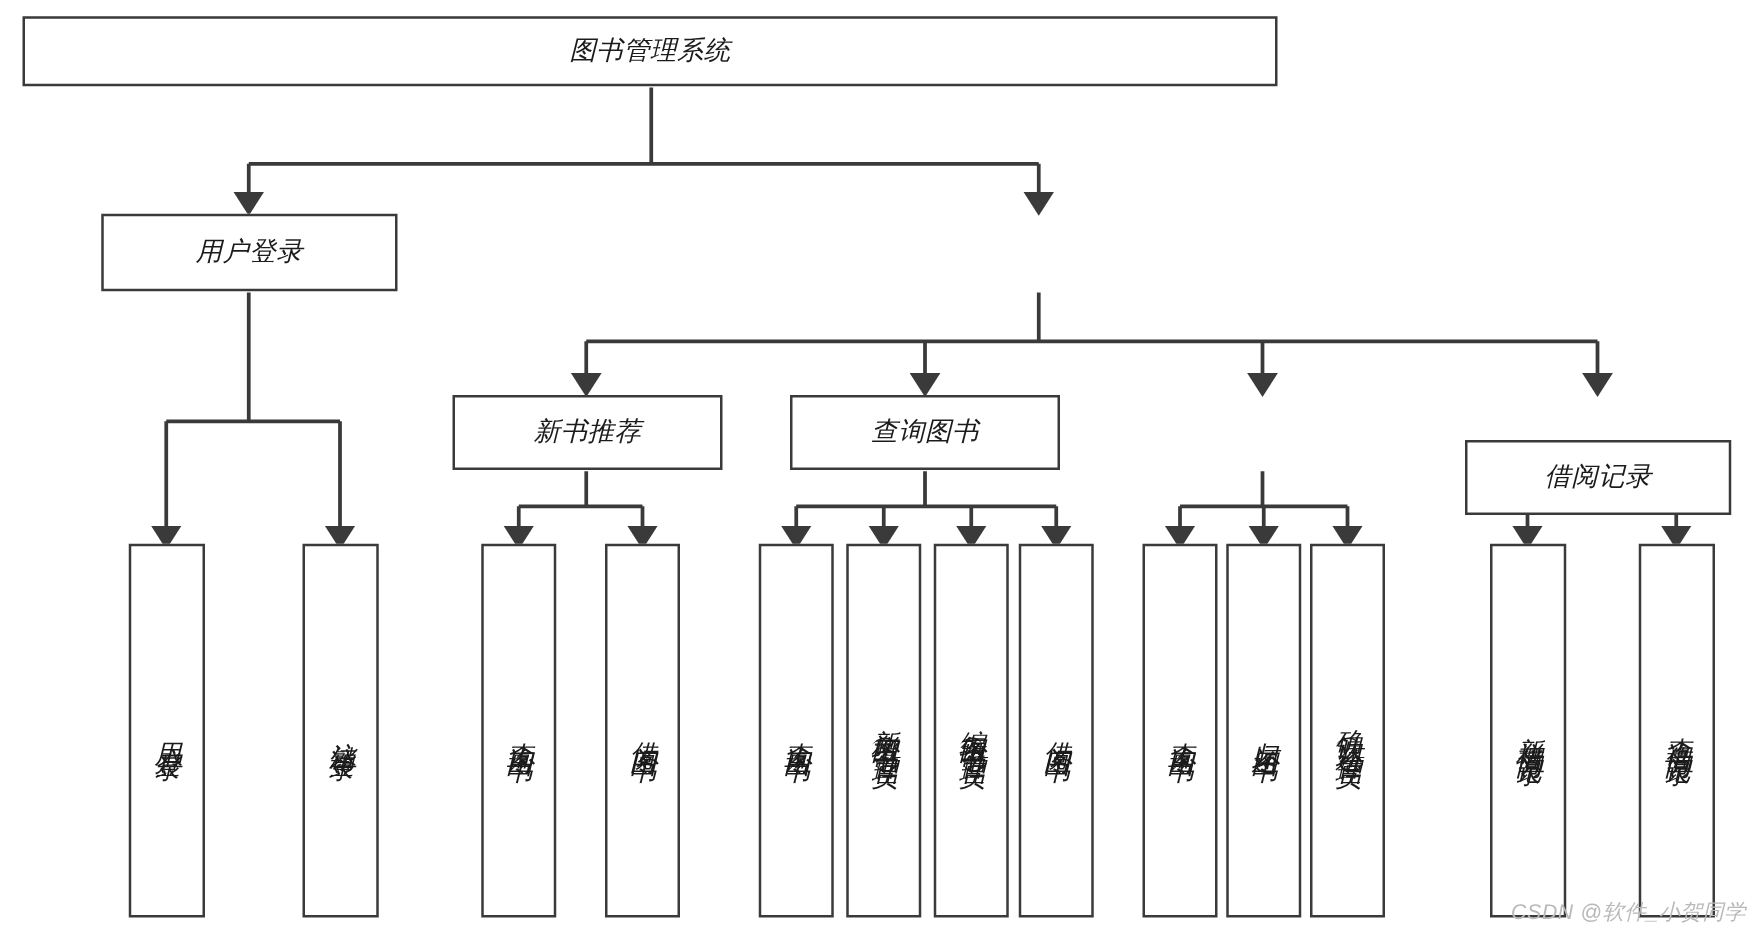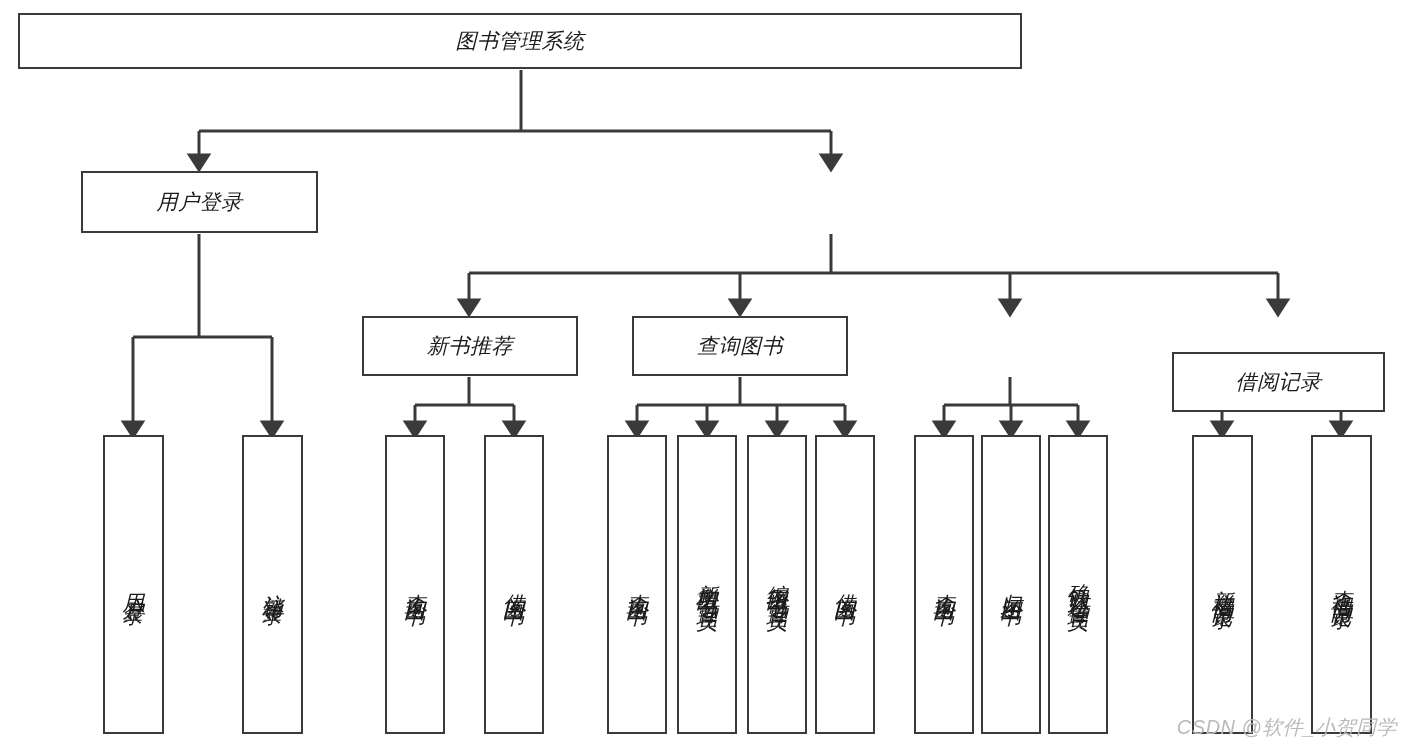--- a/index.html
+++ b/index.html
@@ -55,21 +55,21 @@
     text-orientation: upright;
     font-size: 21px;
     letter-spacing: 4px;
     line-height: 1;
     white-space: nowrap;
   }
   .watermark {
     position: absolute;
     right: 8px;
     bottom: 6px;
-    font-size: 20px;
+    font-size: 17px;
     color: #b9b9b9;
     white-space: nowrap;
     letter-spacing: 0.5px;
     text-align: center;
   }
 </style>
 </head>
 <body>
 
 <div id="diagram-root">

